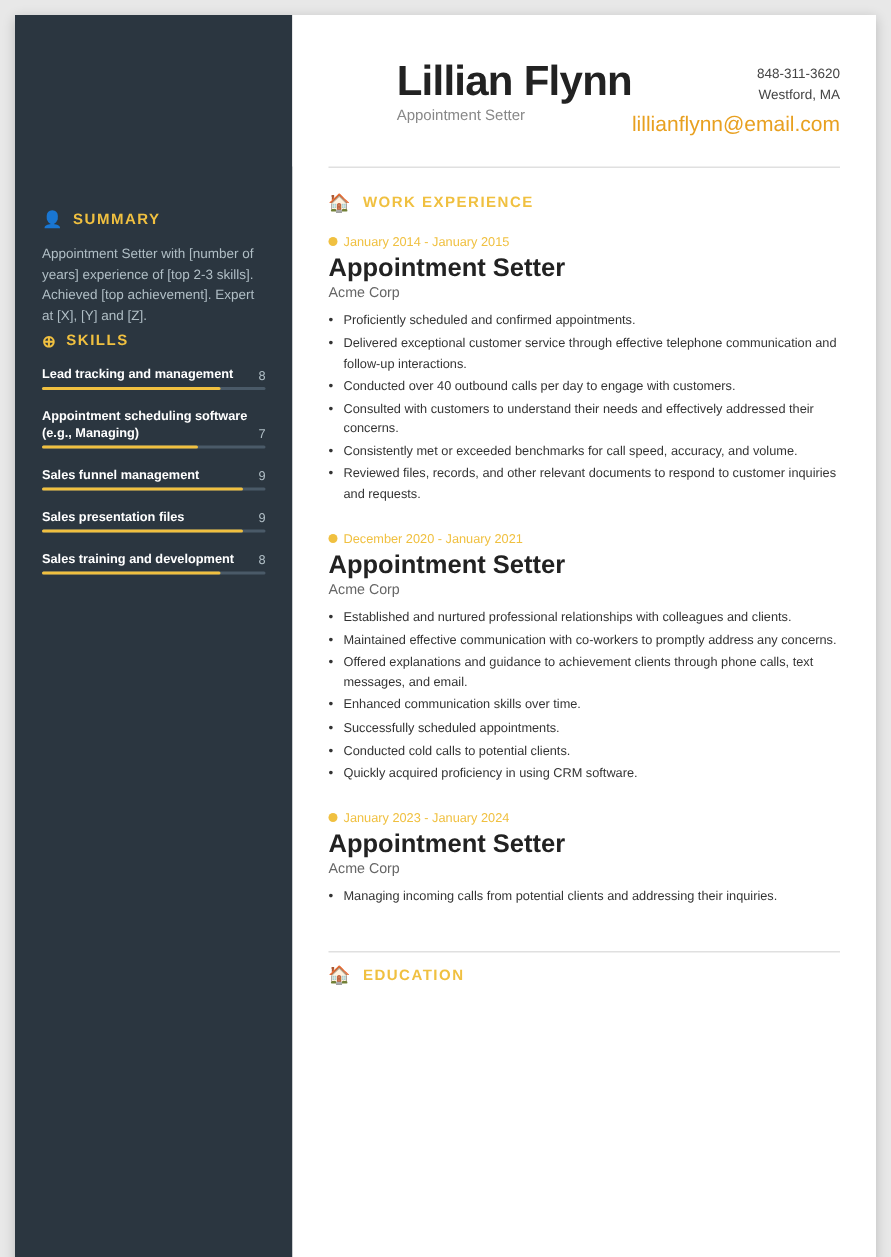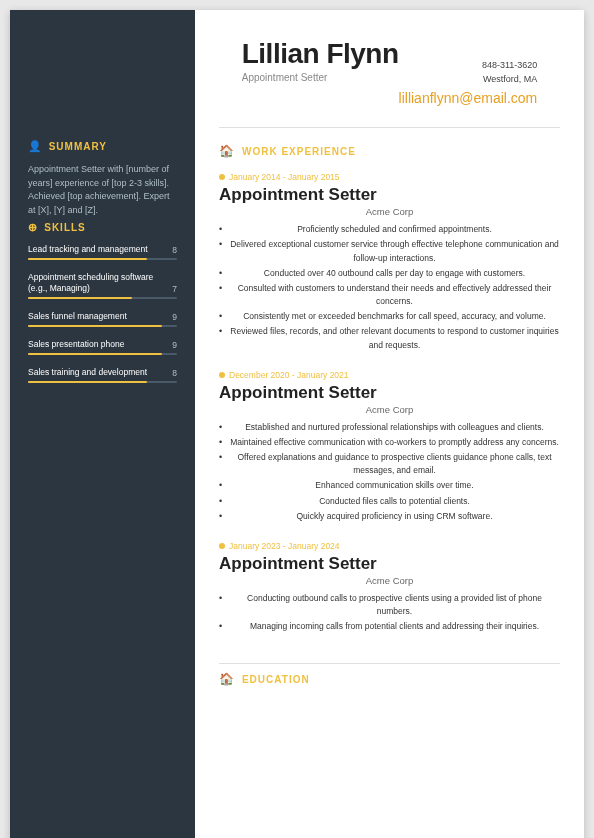--- a/index.html
+++ b/index.html
@@ -57,21 +57,21 @@
     }
     .skill-header {
       display: flex;
       justify-content: space-between;
       align-items: flex-end;
       margin-bottom: 3px;
     }
     .skill-name {
       font-size: 8.5px;
       color: #fff;
-      font-weight: 400;
+      font-weight: 700;
       line-height: 1.3;
       flex: 1;
     }
     .skill-score {
       font-size: 8.5px;
       color: #b0bec5;
       margin-left: 4px;
     }
     .skill-bar-bg {
       height: 2px;
@@ -92,35 +92,35 @@
       background: #fff;
     }
     
     .header {
       padding: 28px 24px 18px 24px;
       border-bottom: none;
       background: #fff;
     }
     .header-top {
       display: flex;
-      justify-content: center;
+      justify-content: flex-end;
       align-items: flex-start;
     }
     .name {
       font-size: 28px;
       font-weight: 700;
       color: #222;
       letter-spacing: -0.5px;
     }
     .contact-info {
       text-align: right;
       font-size: 9px;
       color: #444;
       line-height: 1.6;
-      margin-top: 20px;
+      margin-top: 4px;
     }
     .contact-email {
       color: #e8a020;
       font-size: 14px;
     }
     .job-title {
       font-size: 10px;
       color: #888;
       margin-top: 2px;
     }
@@ -173,34 +173,32 @@
     .job-title-main {
       font-size: 17px;
       font-weight: 700;
       color: #222;
       margin-bottom: 1px;
     }
     .job-company {
       font-size: 9.5px;
       color: #666;
       margin-bottom: 6px;
-      text-align: center;
     }
     .job-bullets {
       list-style: none;
       padding: 0;
     }
     .job-bullets li {
       font-size: 8.5px;
       color: #333;
       line-height: 1.55;
       padding-left: 10px;
       position: relative;
       margin-bottom: 2px;
-      text-align: center;
     }
     .job-bullets li::before {
       content: '•';
       position: absolute;
       left: 0;
       color: #333;
       font-size: 9px;
     }
 
     .edu-section {
@@ -247,21 +245,21 @@
             <div class="skill-header">
               <div class="skill-name">Sales funnel management</div>
               <div class="skill-score">9</div>
             </div>
             <div class="skill-bar-bg">
               <div class="skill-bar-fill" style="width: 90%;"></div>
             </div>
           </div>
           <div class="skill-item">
             <div class="skill-header">
-              <div class="skill-name">Sales presentation phone</div>
+              <div class="skill-name">Sales presentation files</div>
               <div class="skill-score">9</div>
             </div>
             <div class="skill-bar-bg">
               <div class="skill-bar-fill" style="width: 90%;"></div>
             </div>
           </div>
           <div class="skill-item">
             <div class="skill-header">
               <div class="skill-name">Sales training and development</div>
               <div class="skill-score">8</div>
@@ -311,32 +309,32 @@
               <li>Reviewed files, records, and other relevant documents to respond to customer inquiries and requests.</li>
             </ul>
           </div>
           <div class="job-entry">
             <div class="job-date">December 2020 - January 2021</div>
             <div class="job-title-main">Appointment Setter</div>
             <div class="job-company">Acme Corp</div>
             <ul class="job-bullets">
               <li>Established and nurtured professional relationships with colleagues and clients.</li>
               <li>Maintained effective communication with co-workers to promptly address any concerns.</li>
-              <li>Offered explanations and guidance to prospective clients guidance phone calls, text messages, and email.</li>
+              <li>Offered explanations and guidance to achievement clients through phone calls, text messages, and email.</li>
               <li>Enhanced communication skills over time.</li>
-              <li>Conducted files calls to potential clients.</li>
+              <li>Successfully scheduled appointments.</li>
+              <li>Conducted cold calls to potential clients.</li>
               <li>Quickly acquired proficiency in using CRM software.</li>
             </ul>
           </div>
           <div class="job-entry">
             <div class="job-date">January 2023 - January 2024</div>
             <div class="job-title-main">Appointment Setter</div>
             <div class="job-company">Acme Corp</div>
             <ul class="job-bullets">
-              <li>Conducting outbound calls to prospective clients using a provided list of phone numbers.</li>
               <li>Managing incoming calls from potential clients and addressing their inquiries.</li>
             </ul>
           </div>
         </div>
     </div>
 
     <div class="section-divider"></div>
 
     <div class="edu-section">
       <div class="section-heading">

